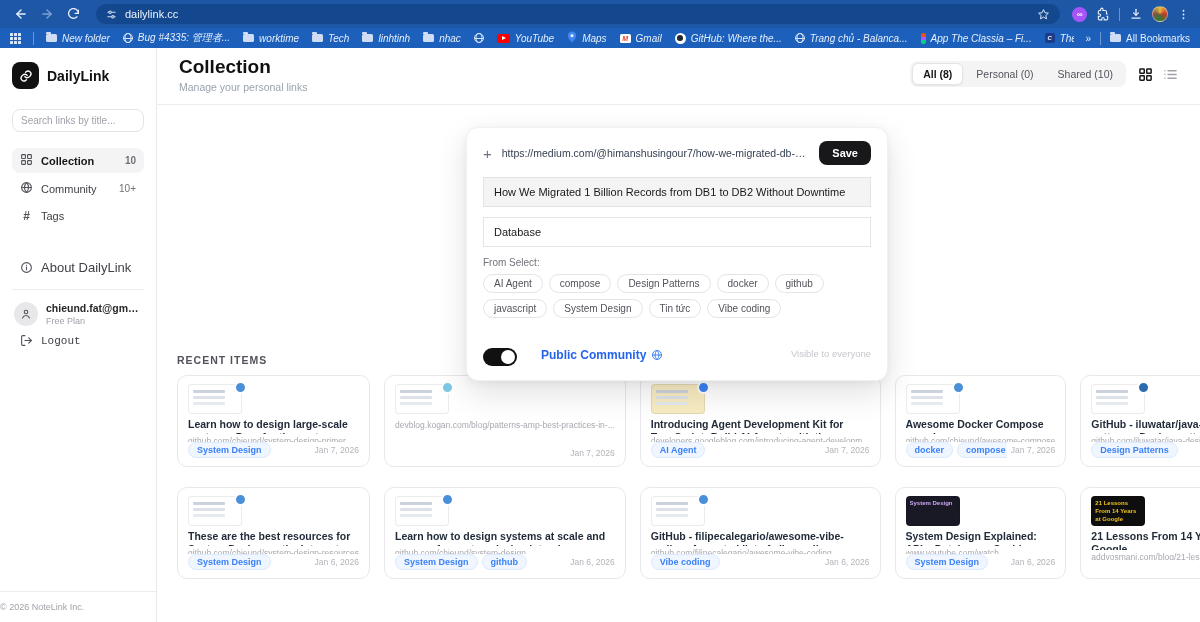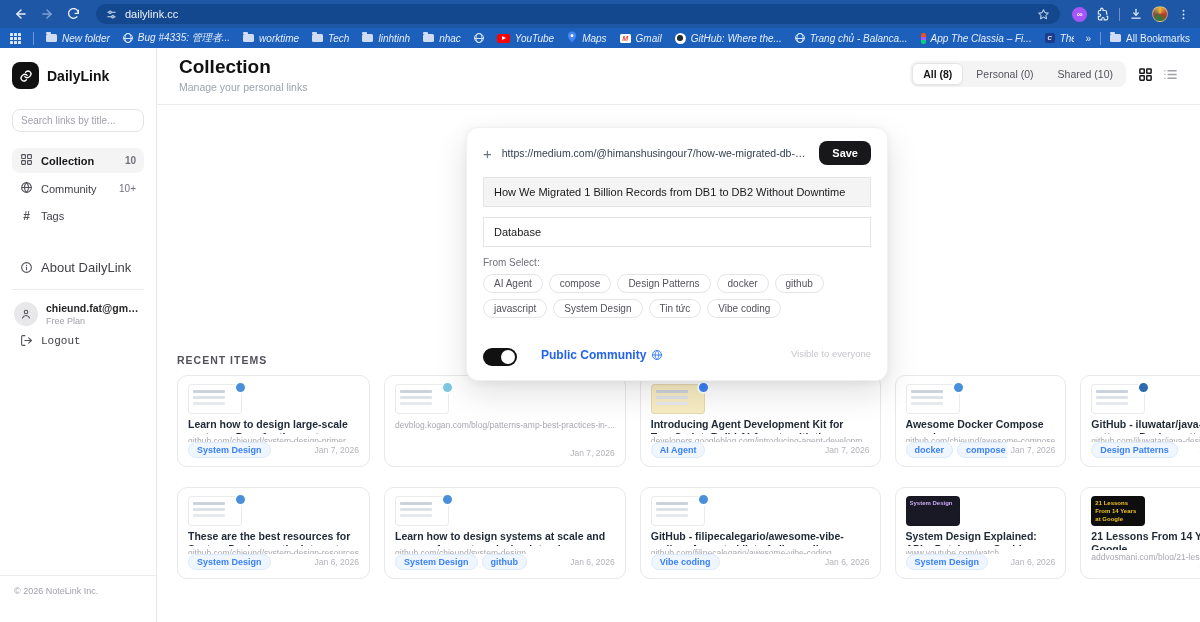--- a/index.html
+++ b/index.html
@@ -69,21 +69,21 @@
   .hash { width:13px; text-align:center; font-size:12px; font-weight:bold; }
   .about-row { display:flex; align-items:center; gap:8px; font-size:13px; color:#3f3f46; margin-top:32px; padding:0 8px; }
   .side-div { border-top:1px solid #ececee; margin:14px 0 12px; }
   .user-row { display:flex; align-items:flex-start; gap:8px; padding:0 2px; }
   .user-avatar { width:24px; height:24px; border-radius:50%; background:#e8e8ea; display:flex; align-items:center;
                  justify-content:center; flex:none; }
   .user-email { font-size:10.5px; font-weight:bold; color:#27272a; white-space:nowrap; overflow:hidden;
                 text-overflow:ellipsis; max-width:98px; }
   .user-plan { font-size:9px; color:#a1a1aa; margin-top:2px; }
   .logout-row { display:flex; align-items:flex-end; gap:8px; font-size:11px; color:#3f3f46; margin-top:8px; padding:0 8px;font-family:Liberation Mono, monospace; }
-  .side-footer { position:absolute; left:0; right:0; bottom:16px; border-top:1px solid #ececee; padding:10px 14px;
+  .side-footer { position:absolute; left:0; right:0; bottom:0; border-top:1px solid #ececee; padding:10px 0;
                  font-size:9px; color:#a1a1aa; }
 
   .main { flex:1; position:relative; min-width:0; }
   .main-header { height:57px; border-bottom:1px solid #ececee; display:flex; align-items:center;
                  justify-content:space-between; padding:0 22px 4px; }
   .page-title { font-size:19px; font-weight:bold; color:#111; }
   .page-sub { font-size:10.5px; color:#9ca3af; margin-top:3px; }
   .hdr-right { display:flex; align-items:center; gap:12px; }
   .tabs { background:#f4f4f5; border-radius:8px; padding:2px; display:flex; gap:2px; }
   .tab { padding:4px 10px; font-size:10.5px; color:#52525b; border-radius:6px; border:1px solid transparent; }

